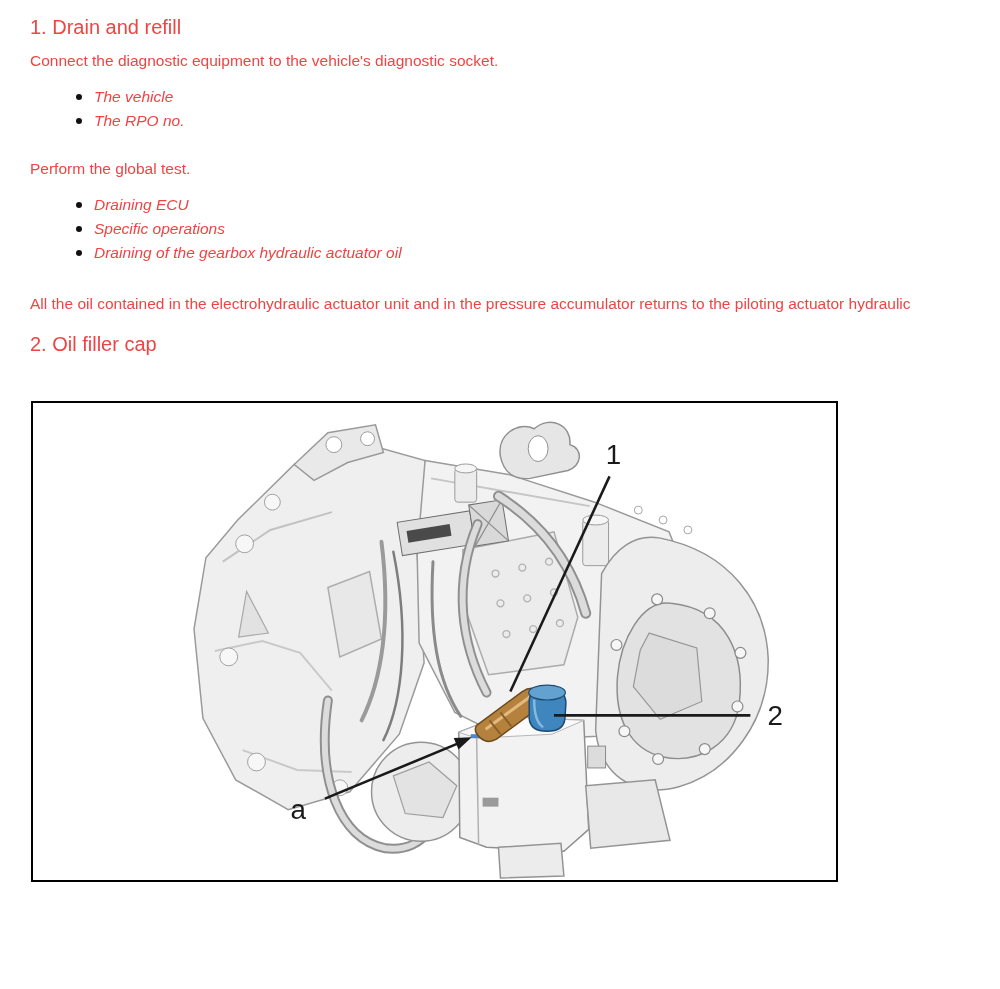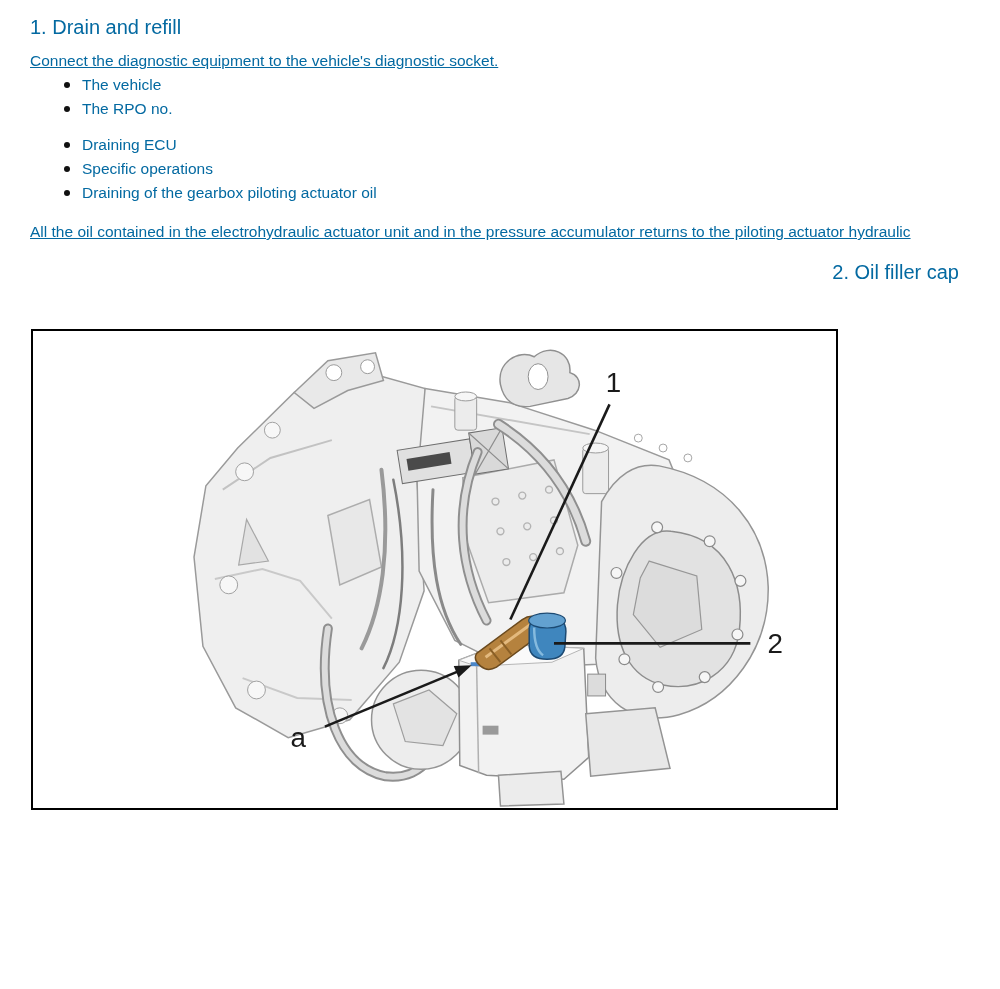--- a/index.html
+++ b/index.html
@@ -1,24 +1,24 @@
 <!DOCTYPE html>
 <html><head>
 <meta charset="utf-8">
 <style>
   html,body{margin:0;padding:0;background:#fff;}
   .page{
     width:959px;height:989px;background:#fff;box-sizing:border-box;
     padding:14px 0 0 30px;overflow:hidden;position:relative;
-    font-family:"Liberation Sans",sans-serif;font-size:15.5px;line-height:24px;color:#0369a1;
+    font-family:"Liberation Sans",sans-serif;font-size:15.5px;line-height:24px;color:#ef4444;
   }
   .heading{font-size:20px;font-weight:400;line-height:26px;margin:0 0 9px 0;white-space:nowrap;}
-  .heading.second{margin:15px 0 0 0;text-align:right;}
-  .line{white-space:nowrap;text-decoration:underline;}
-  ul.bullets{list-style:none;margin:0;padding:0 0 0 33px;}
+  .heading.second{margin:15px 0 0 0;}
+  .line{white-space:nowrap;}
+  ul.bullets{list-style:none;margin:12px;padding:0 0 0 33px;font-style:italic;}
   ul.bullets li{position:relative;padding-left:19px;white-space:nowrap;}
   ul.bullets .dot{
     position:absolute;left:1px;top:9px;width:6px;height:6px;border-radius:50%;background:#111;
   }
   .sp1{height:12px;}
   .sp2{height:15px;}
   .frame{
     margin:44px 0 0 1px;width:807px;height:481px;border:2px solid #000;
     box-sizing:border-box;background:#fff;position:relative;
   }
@@ -34,25 +34,26 @@
 
   <div class="line">Connect the diagnostic equipment to the vehicle's diagnostic socket.</div>
 
   <ul class="bullets">
     <li><span class="dot"></span><span>The vehicle</span></li>
     <li><span class="dot"></span><span>The RPO no.</span></li>
   </ul>
 
   <div class="sp1"></div>
 
+  <div class="line">Perform the global test.</div>
 
   <ul class="bullets">
     <li><span class="dot"></span><span>Draining ECU</span></li>
     <li><span class="dot"></span><span>Specific operations</span></li>
-    <li><span class="dot"></span><span>Draining of the gearbox piloting actuator oil</span></li>
+    <li><span class="dot"></span><span>Draining of the gearbox hydraulic actuator oil</span></li>
   </ul>
 
   <div class="sp2"></div>
 
   <div class="line">All the oil contained in the electrohydraulic actuator unit and in the pressure accumulator returns to the piloting actuator hydraulic</div>
 
   <div class="heading second">2. Oil filler cap</div>
 
   <div class="frame">
     <svg viewBox="0 0 807 481">

